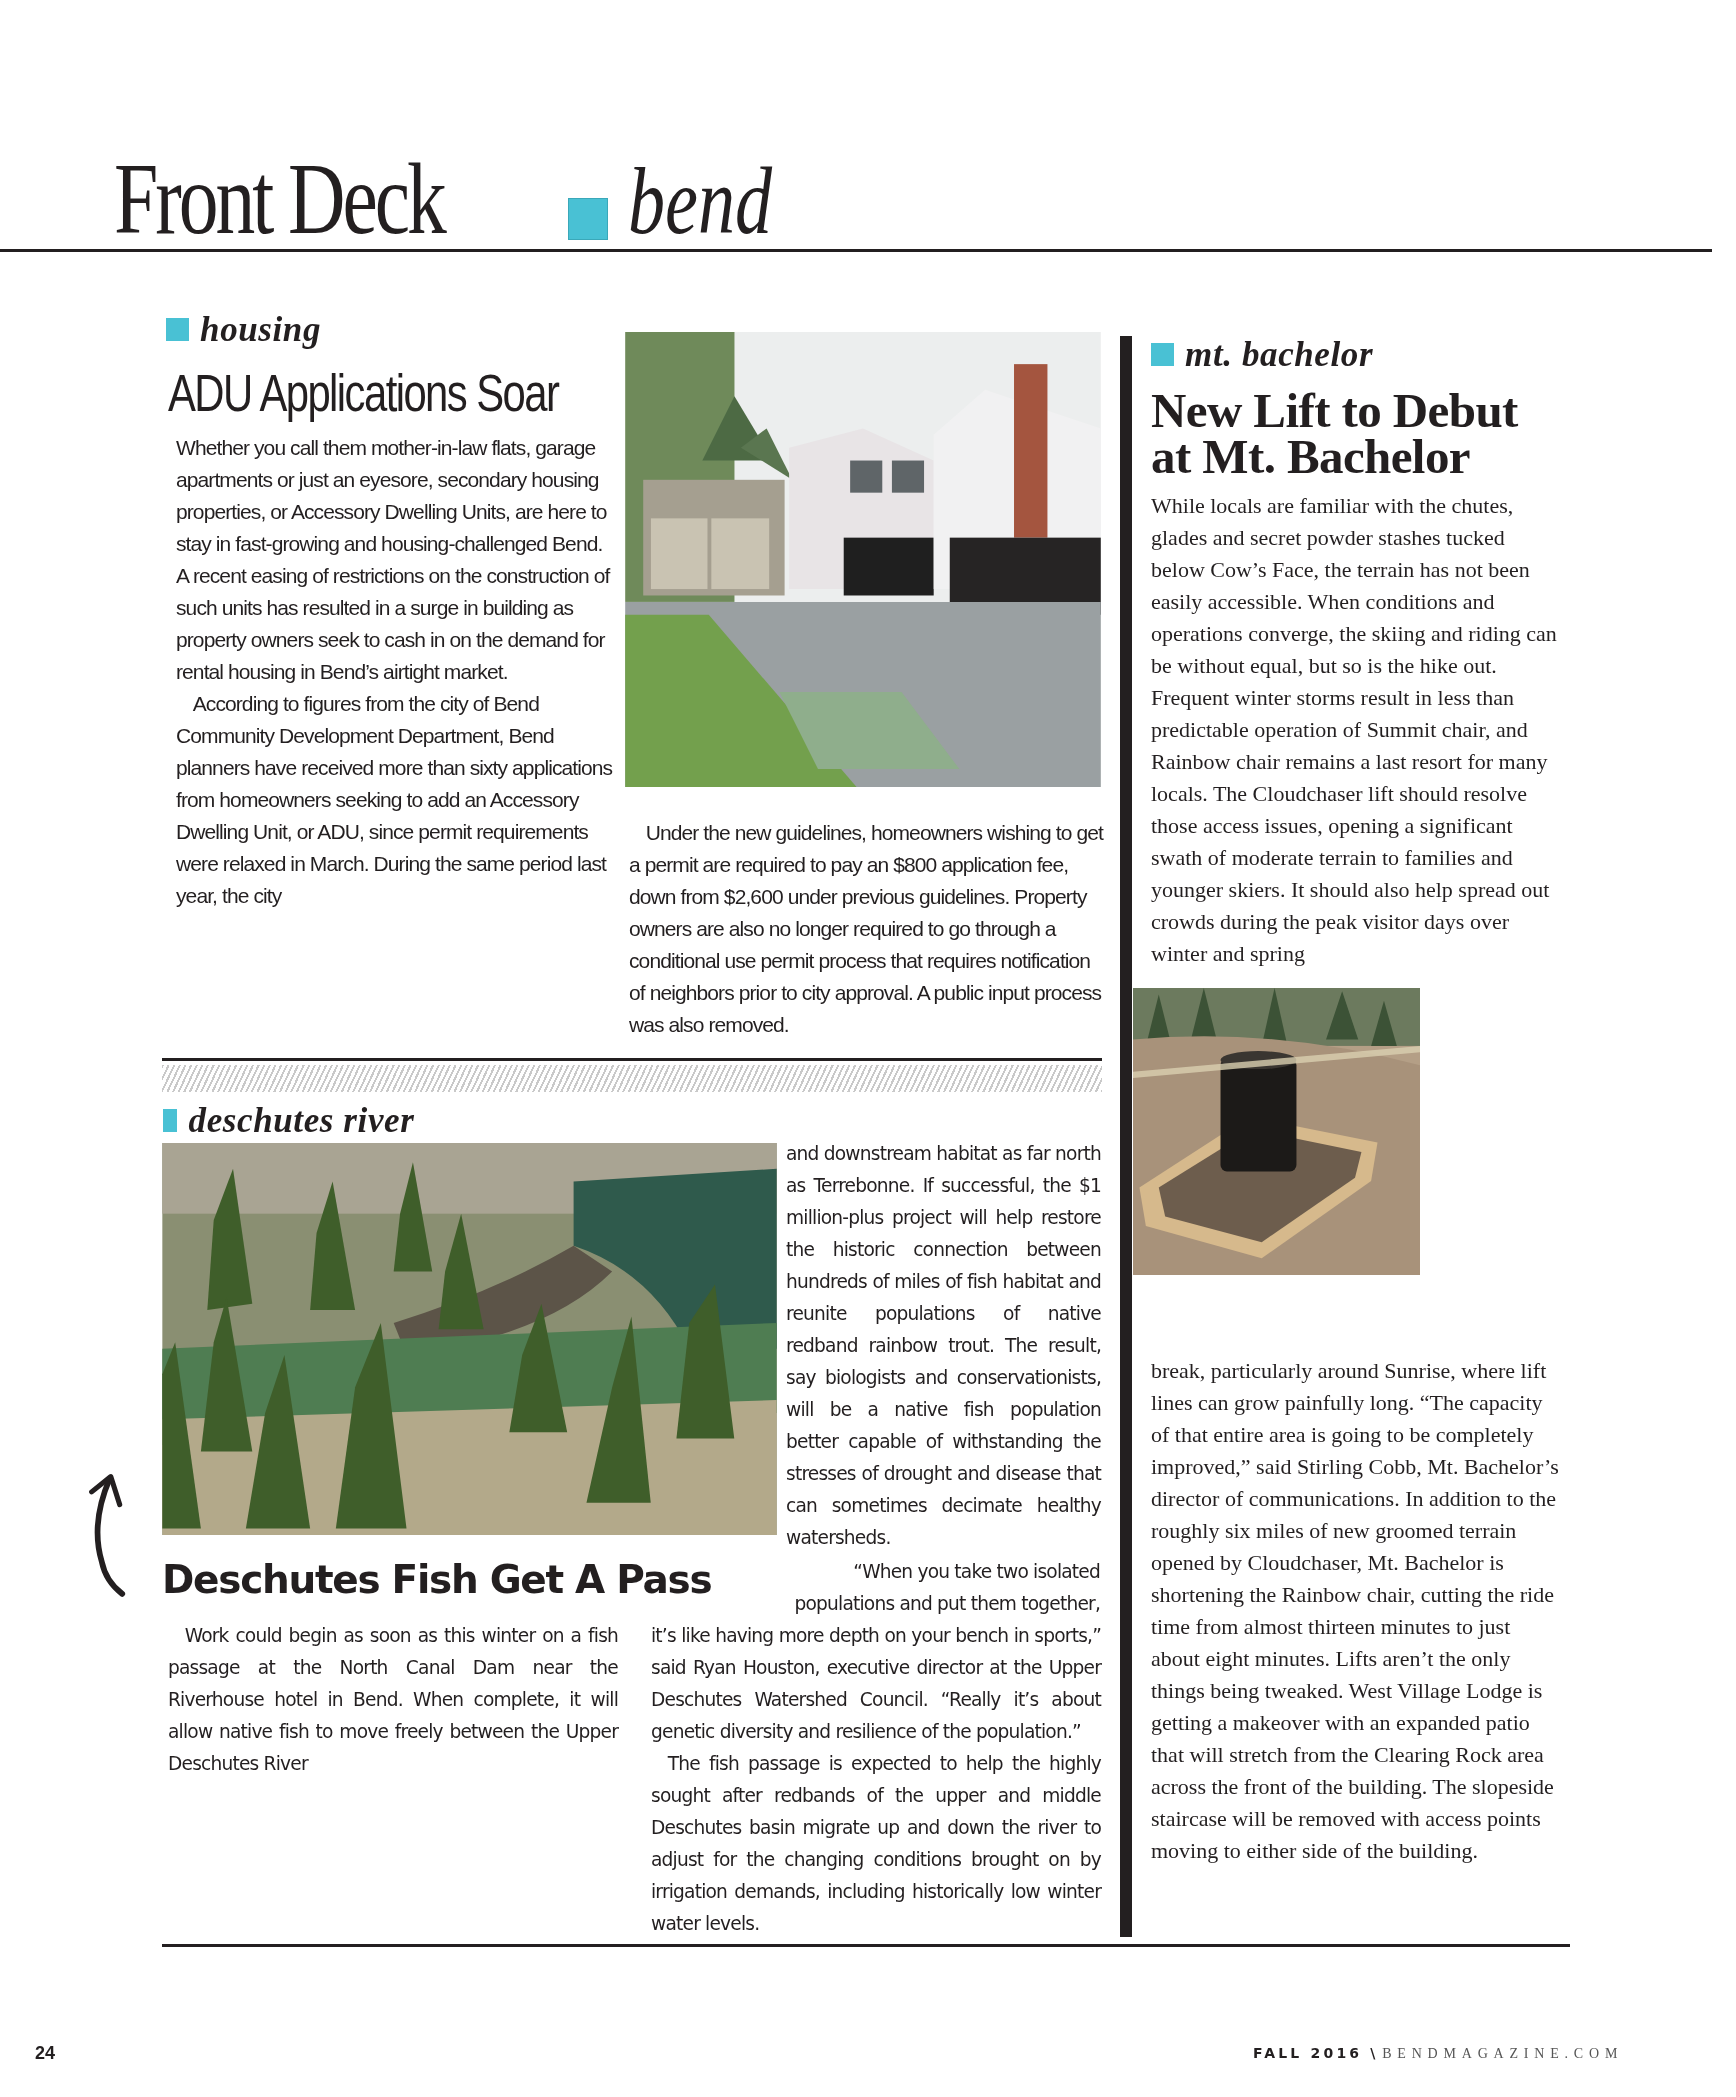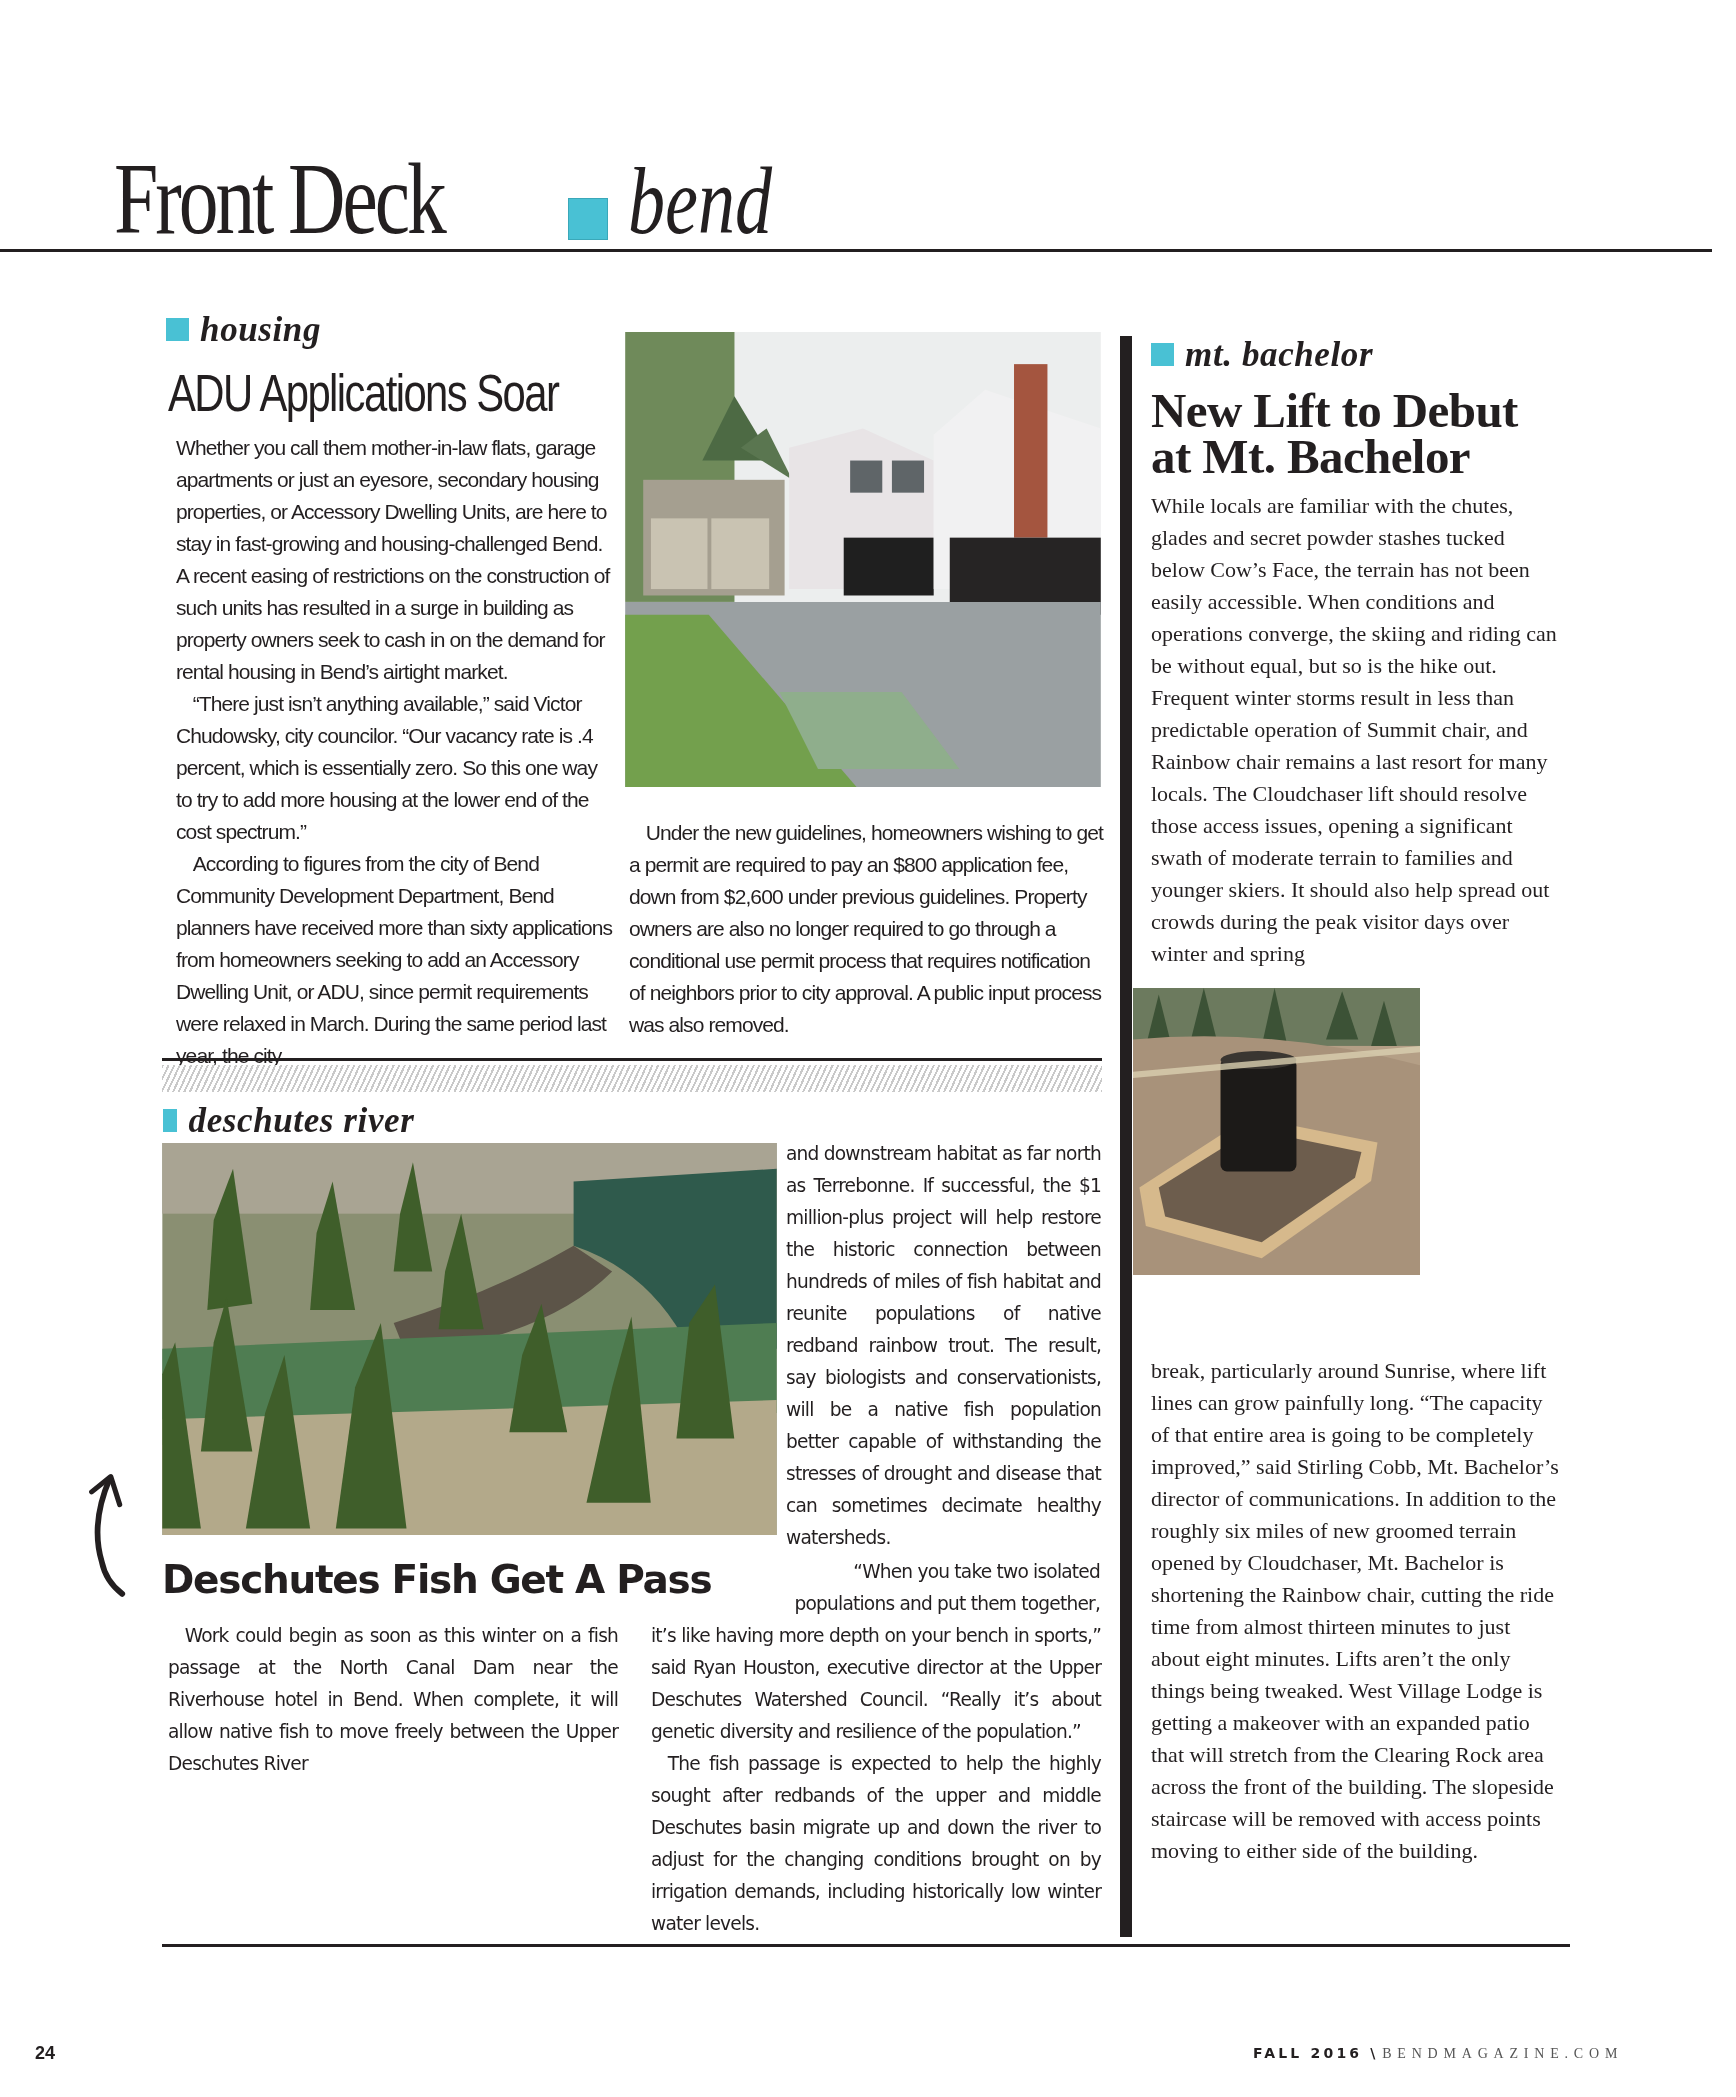--- a/index.html
+++ b/index.html
@@ -61,21 +61,20 @@
 <div class="abs mast-rule"></div>
 
 <div class="abs sec" style="left:166px; top:312px;">
   <span class="sec-sq"></span>
   <span class="sec-label">housing</span>
 </div>
 <div class="abs hdl-sans" style="left:168px; top:368px;">ADU Applications Soar</div>
 
 <div class="abs body-cond" style="left:176px; top:432px; width:437px;">
   <p>Whether you call them mother-in-law flats, garage apartments or just an eyesore, secondary housing properties, or Accessory Dwelling Units, are here to stay in fast-growing and housing-challenged Bend. A recent easing of restrictions on the construction of such units has resulted in a surge in building as property owners seek to cash in on the demand for rental housing in Bend’s airtight market.</p>
-  <p class="ind">“There just isn’t anything available,” said Victor Chudowsky, city councilor. “Our vacancy rate is .4 percent, which is essentially zero. So this one way to try to add more housing at the lower end of the cost spectrum.”</p>
   <p class="ind">According to figures from the city of Bend Community Development Department, Bend planners have received more than sixty applications from homeowners seeking to add an Accessory Dwelling Unit, or ADU, since permit requirements were relaxed in March. During the same period last year, the city</p>
 </div>
 
 <div class="abs photo" style="left:625px; top:332px; width:476px; height:455px;">
   <svg width="476" height="455" viewBox="0 0 740 708">
     <rect width="740" height="708" fill="#eceeee"></rect>
     <rect x="0" y="0" width="170" height="420" fill="#6f8a5a"></rect>
     <path d="M120 200 L170 100 L230 200 Z" fill="#4d6a44"></path>
     <path d="M180 180 L220 150 L260 230 Z" fill="#5a7650"></path>
     <rect x="28" y="230" width="220" height="180" fill="#a59f90"></rect>

